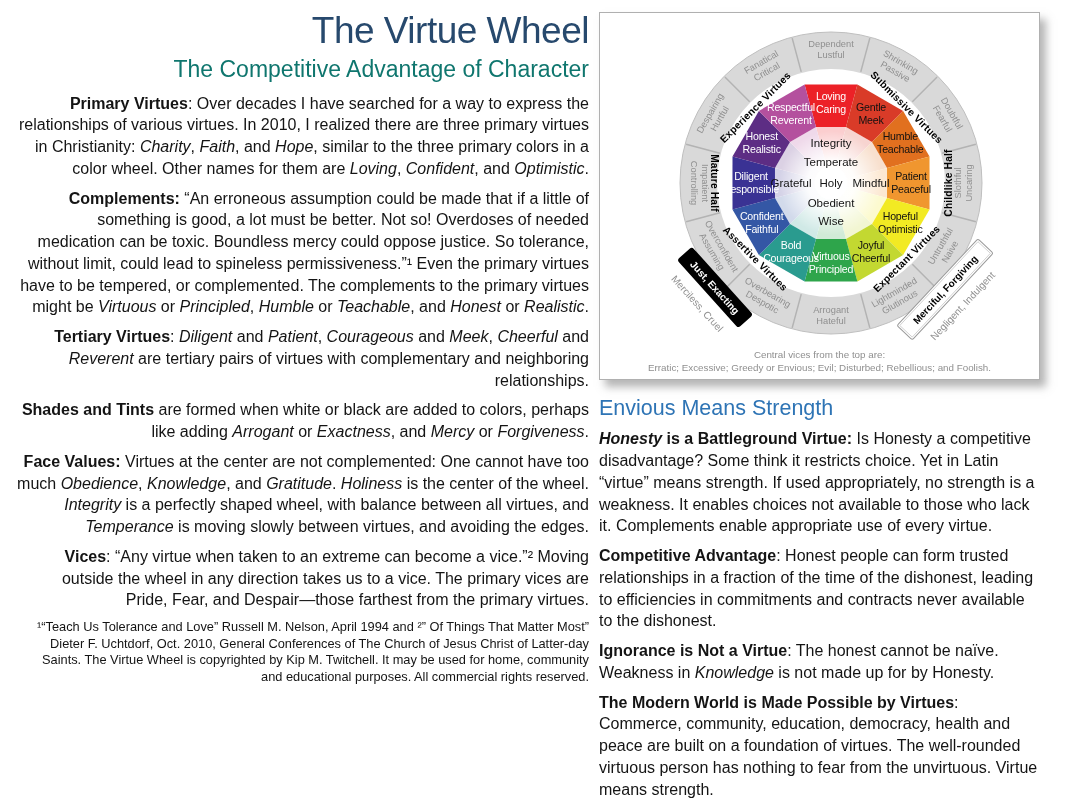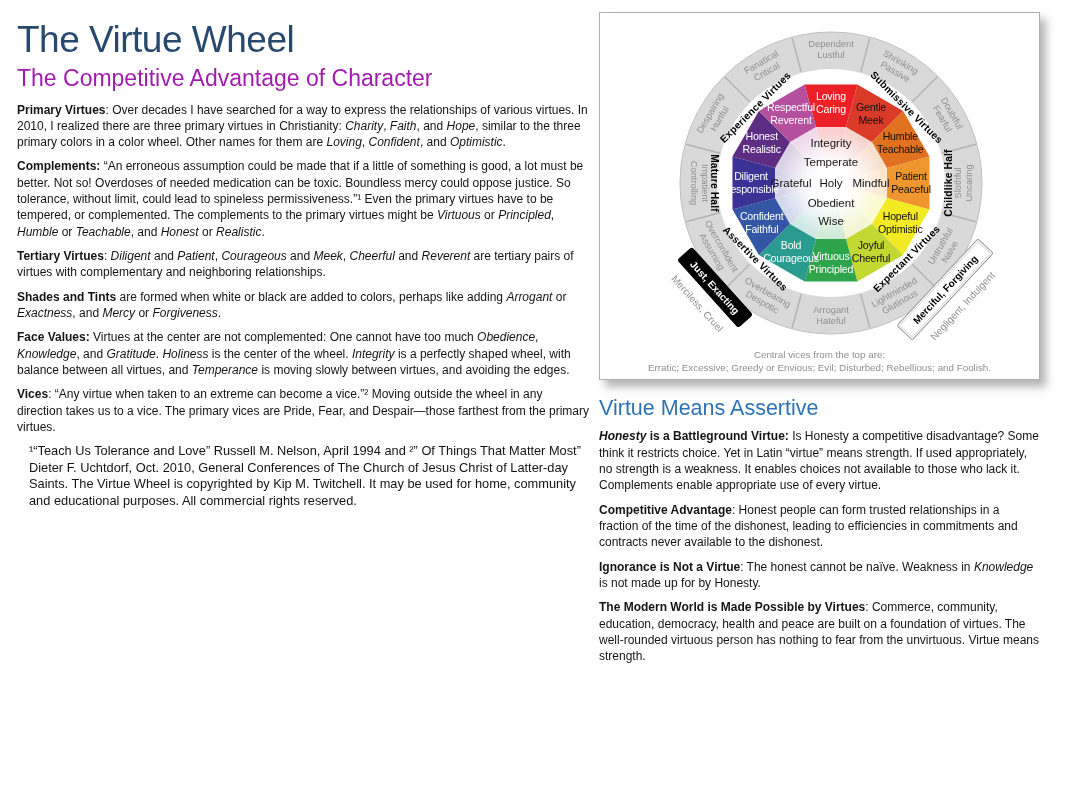--- a/index.html
+++ b/index.html
@@ -1,23 +1,23 @@
 <!DOCTYPE html>
 <html><head>
 <meta charset="utf-8">
 <style>
   html,body{margin:0;padding:0;background:#ffffff;}
   body{width:1086px;height:810px;overflow:hidden;
        font-family:"Liberation Sans", sans-serif;color:#141414;}
   .page{position:relative;width:1086px;height:810px;background:#fff;}
-  .left-col{position:absolute;left:17px;top:19px;width:572px;}
+  .left-col{position:absolute;left:17px;top:10px;width:572px;text-align:right;}
   h1.title{margin:0;font-size:37px;line-height:1.15;font-weight:500;
            letter-spacing:-0.5px;color:#27496d;}
-  h2.subtitle{margin:3px 0 10px 0;font-size:23px;font-weight:500;color:#a21caf;}
-  .body-par{margin:0 0 8px 0;font-size:12px;line-height:1.36;}
+  h2.subtitle{margin:3px 0 10px 0;font-size:23px;font-weight:500;color:#0f766e;}
+  .body-par{margin:0 0 8px 0;font-size:16px;line-height:1.36;}
   .body-par .b{font-weight:700;}
   .body-par .i{font-style:italic;}
   .footnote{margin:2px 0 0 12px;font-size:12.8px;line-height:1.3;}
   .right-col{position:absolute;left:599px;top:12px;width:441px;}
   .panel{width:441px;box-sizing:border-box;background:#fff;
          border:1px solid #b0b0b0;box-shadow:6px 7px 8px rgba(110,110,110,.5);
          padding:4px 0 5px 0;text-align:center;}
   .panel svg{display:block;margin:0 auto;}
   .caption{font-size:9.8px;color:#8f8f8f;line-height:1.3;}
   h2.right-heading{margin:16px 0 7px 0;font-size:21.5px;font-weight:500;color:#2e74b5;}
@@ -226,21 +226,21 @@
             <rect x="-57.300000000000004" y="-8.5" width="114.60000000000001" height="17" fill="none" stroke="#c9c9c9" stroke-width="0.8"></rect>
             <text x="0" y="3.8" text-anchor="middle" font-size="10" fill="#000000" font-weight="600">Merciful, Forgiving</text>
           </g>
           <g transform="translate(362.6436662914507,288.7597048112497) rotate(-47)">
             <text x="0" y="3.5" text-anchor="middle" font-size="10" fill="#8f8f8f" font-weight="400">Negligent, Indulgent</text>
           </g>
         </svg>
       <div class="caption">Central vices from the top are:</div>
       <div class="caption">Erratic; Excessive;  Greedy or Envious; Evil; Disturbed; Rebellious; and Foolish.</div>
     </div>
-    <h2 class="right-heading">Virtue Means Assertive</h2>
+    <h2 class="right-heading">Envious Means Strength</h2>
     <div id="right-paragraphs">
         <p class="body-par"><span class="b i">Honesty</span><span class="b"> is a Battleground Virtue:</span><span>  Is Honesty a competitive disadvantage?  Some think it restricts choice.  Yet in Latin “virtue” means strength.   If used appropriately, no strength is a weakness.  It enables choices not available to those who lack it.  Complements enable appropriate use of every virtue.</span></p>
         <p class="body-par"><span class="b">Competitive Advantage</span><span>:  Honest people can form trusted relationships in a fraction of the time of the dishonest, leading to efficiencies in commitments and contracts never available to the dishonest.</span></p>
         <p class="body-par"><span class="b">Ignorance is Not a Virtue</span><span>:  The honest cannot be naïve.  Weakness in </span><span class="i">Knowledge</span><span> is not made up for by Honesty.</span></p>
         <p class="body-par"><span class="b">The Modern World is Made Possible by Virtues</span><span>:  Commerce, community, education, democracy, health and peace are built on a foundation of virtues.  The well-rounded virtuous person has nothing to fear from the unvirtuous.  Virtue means strength.</span></p>
       </div>
   </div>
 
 </div>
 

